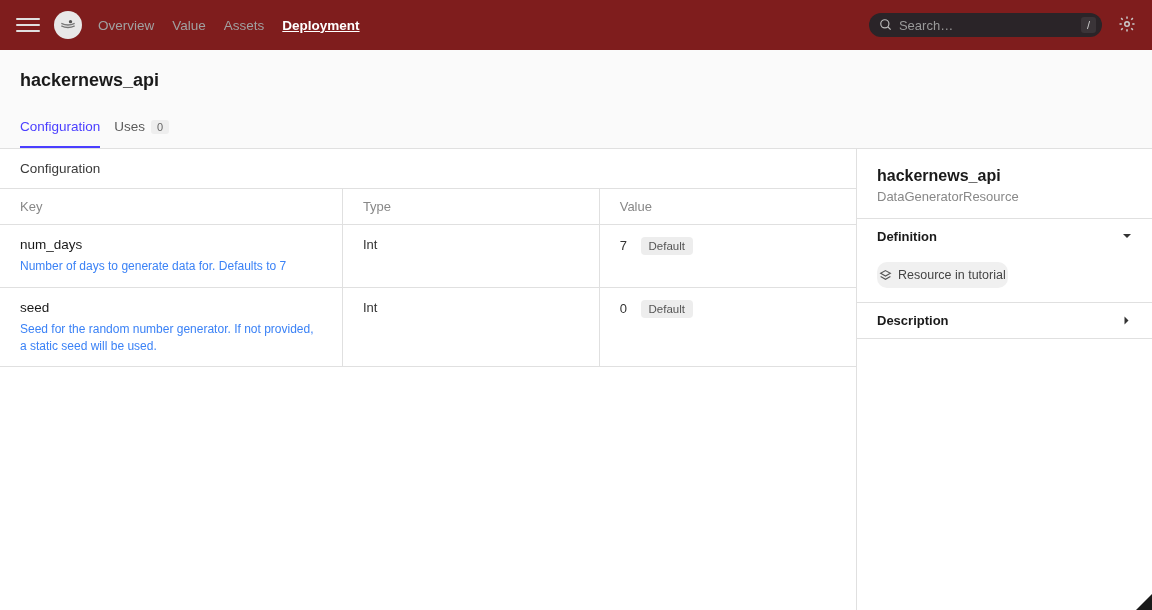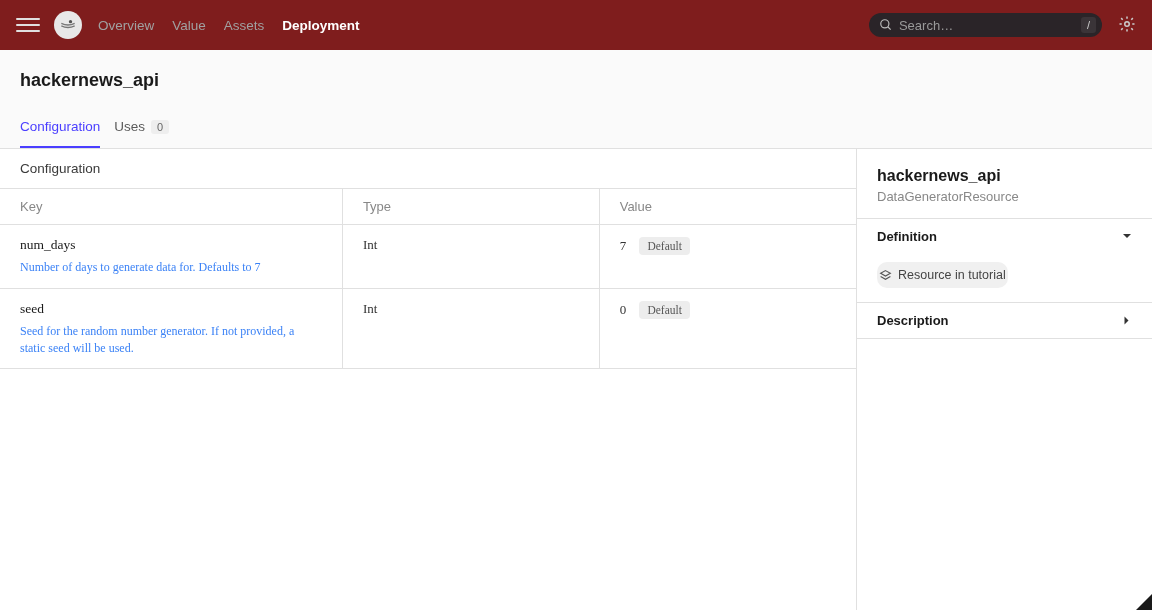--- a/index.html
+++ b/index.html
@@ -4,21 +4,21 @@
 <style>
 * { box-sizing: border-box; margin: 0; padding: 0; }
 body { font-family: -apple-system, BlinkMacSystemFont, "Segoe UI", Helvetica, Arial, sans-serif; font-size: 13px; color: #1a1a1a; background: #fff; }
 
 .app-bar { display: flex; align-items: center; height: 50px; background: #7f1d1d; color: #e0e0e0; padding: 0 16px; }
 .hamburger { width: 24px; height: 24px; display: flex; flex-direction: column; justify-content: center; gap: 4px; cursor: pointer; margin-right: 14px; }
 .hamburger span { display: block; height: 2px; background: #e0e0e0; border-radius: 1px; }
 .logo { width: 28px; height: 28px; border-radius: 50%; background: #e8e8e8; margin-right: 16px; display:flex; align-items:center; justify-content:center; }
 .nav-links { display: flex; gap: 18px; flex: 1; }
 .nav-link { color: #a0a0a0; font-size: 13.5px; cursor: pointer; }
-.nav-link.active { color: #fff; font-weight: 600; }
+.nav-link.active { color: #fff; font-weight: 600; text-decoration: underline; }
 .search-box { display: flex; align-items: center; background: #2a2428; border-radius: 16px; padding: 4px 6px 4px 10px; min-width: 140px; margin-right: 16px; }
 .search-box svg { flex-shrink: 0; }
 .search-input { background: transparent; border: none; color: #ccc; font-size: 13px; outline: none; flex: 1; margin-left: 6px; }
 .search-input::placeholder { color: #999; }
 .search-kbd { background: #3a3438; color: #ccc; font-size: 11px; padding: 2px 6px; border-radius: 3px; margin-left: 6px; }
 .gear { cursor: pointer; }
 
 .page-header { padding: 20px 20px 0; background: #fafafa; border-bottom: 1px solid #e0e0e0; }
 .page-title { font-size: 18px; font-weight: 600; color: #1a1a1a; }
 .tabs { display: flex; gap: 14px; margin-top: 22px; align-items:center; }
@@ -26,21 +26,21 @@
 .tab.active { color: #4a3eff; border-bottom-color: #4a3eff; }
 .tab-badge { background: #eee; color: #666; font-size: 11px; padding: 1px 6px; border-radius: 3px; }
 
 .content { display: flex; height: calc(100vh - 50px - 92px); min-height: 0; }
 .main-pane { flex: 1; overflow: auto; background:#fff; }
 .side-pane { width: 296px; border-left: 1px solid #e0e0e0; background: #fff; padding: 18px 0 0; overflow:auto; }
 
 .section-heading { font-size: 13.5px; font-weight: 500; color:#3a3a3a; padding: 12px 20px; border-bottom: 1px solid #e0e0e0; }
 .config-table { width: 100%; border-collapse: collapse; }
 .config-table th { text-align: left; font-weight: 400; font-size: 13px; color: #888; padding: 10px 20px; border-bottom: 1px solid #e0e0e0; background:#fff; }
-.config-table td { padding: 12px 20px; border-bottom: 1px solid #e0e0e0; vertical-align: top; font-size: 13px; color:#333;font-family:Liberation Serif, serif; }
+.config-table td { padding: 12px 20px; border-bottom: 1px solid #e0e0e0; vertical-align: top; font-size: 13px; color:#333; }
 .col-key { width: 40%; }
 .col-type { width: 30%; border-left:1px solid #e0e0e0; border-right:1px solid #e0e0e0;}
 .col-value { width: 30%; }
 .key-name { font-size: 13.5px; color:#1a1a1a; }
 .key-desc { font-size: 12px; color: #3b82f6; margin-top: 6px; line-height:1.4; }
 .default-chip { display: inline-block; background: #ededed; color: #555; font-size: 11.5px; padding: 3px 8px; border-radius: 4px; margin-left: 10px; }
 
 .side-title { font-size: 16px; font-weight: 600; padding: 0 20px; }
 .side-subtitle { font-size: 13px; color: #888; padding: 4px 20px 14px; }
 .side-section { border-top: 1px solid #e0e0e0; }

